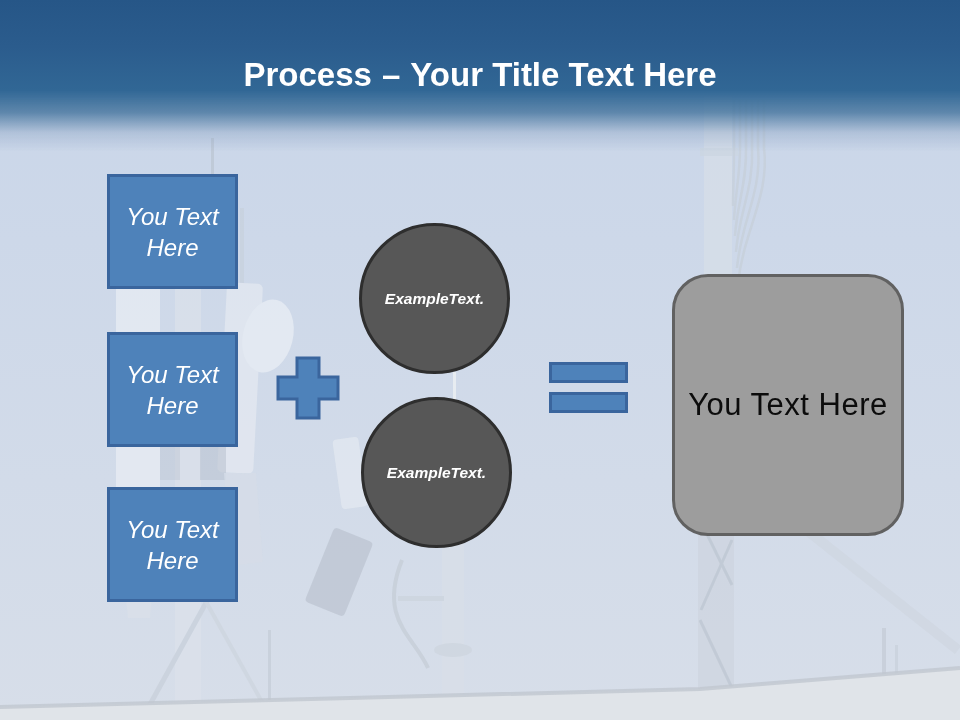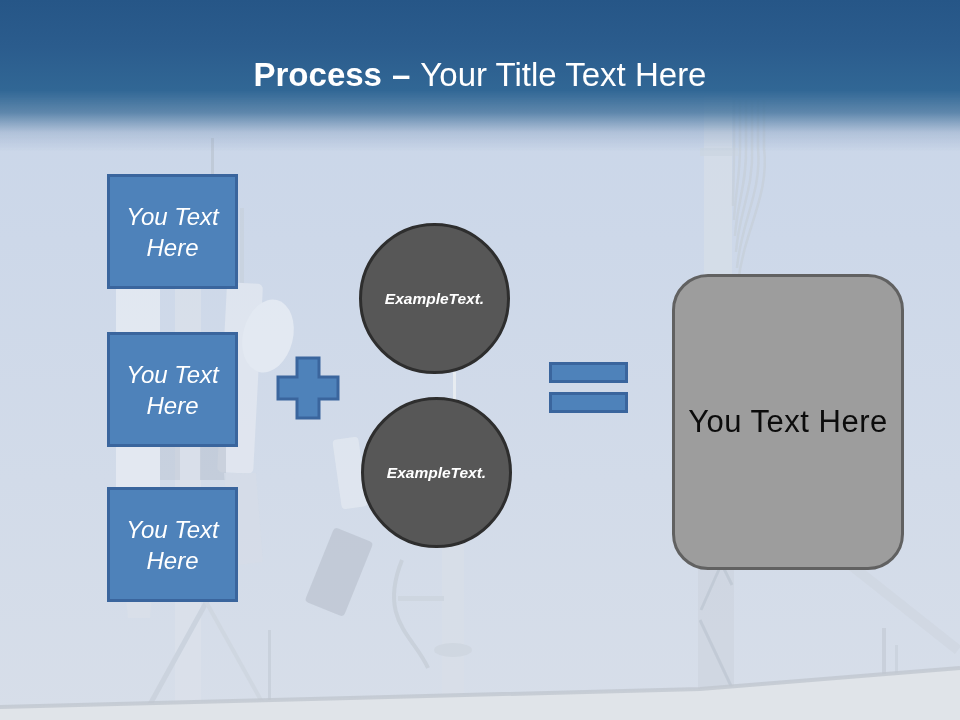--- a/index.html
+++ b/index.html
@@ -19,21 +19,21 @@
       rgba(63,112,154,0.78) 72%, rgba(130,156,190,0.35) 85%,
       rgba(205,216,233,0) 97%);
   }
   .title{
     position:absolute;left:0;top:56px;width:960px;
     text-align:center;color:#ffffff;font-size:33px;line-height:38px;
     white-space:nowrap;
   }
   .t-bold{font-weight:700;text-align:right;}
   .t-dash{font-weight:700;margin:0 10px;}
-  .t-rest{font-weight:400;}
+  .t-rest{font-weight:700;}
   
   .bluebox{
     position:absolute;left:107px;width:131px;height:115px;
     background:#4e82ba;border:3px solid #3a659d;
     display:flex;flex-direction:column;align-items:center;justify-content:center;
     color:#ffffff;font-size:24px;line-height:31px;text-align:center;font-style:italic;
   }
   .bb1{top:174px;} .bb2{top:332px;} .bb3{top:487px;}
   
   .plus{position:absolute;left:275px;top:355px;width:66px;height:66px;}
@@ -52,21 +52,21 @@
     text-align:center;
   }
   .c1{left:359px;top:223px;}
   .c2{left:361px;top:397px;}
   .connector{
     position:absolute;left:453px;top:372px;width:3px;height:28px;
     background:#e9edf2;opacity:.9;
   }
   
   .resultbox{
-    position:absolute;left:672px;top:274px;width:232px;height:296px;
+    position:absolute;left:672px;top:274px;width:232px;height:262px;
     background:#9d9d9d;border:3px solid #616161;border-radius:36px;
     display:flex;align-items:center;justify-content:center;
     color:#0c0c0c;font-size:31px;letter-spacing:.5px;white-space:nowrap;
   }
 </style>
 </head>
 <body>
 
 <div class="slide">
 

